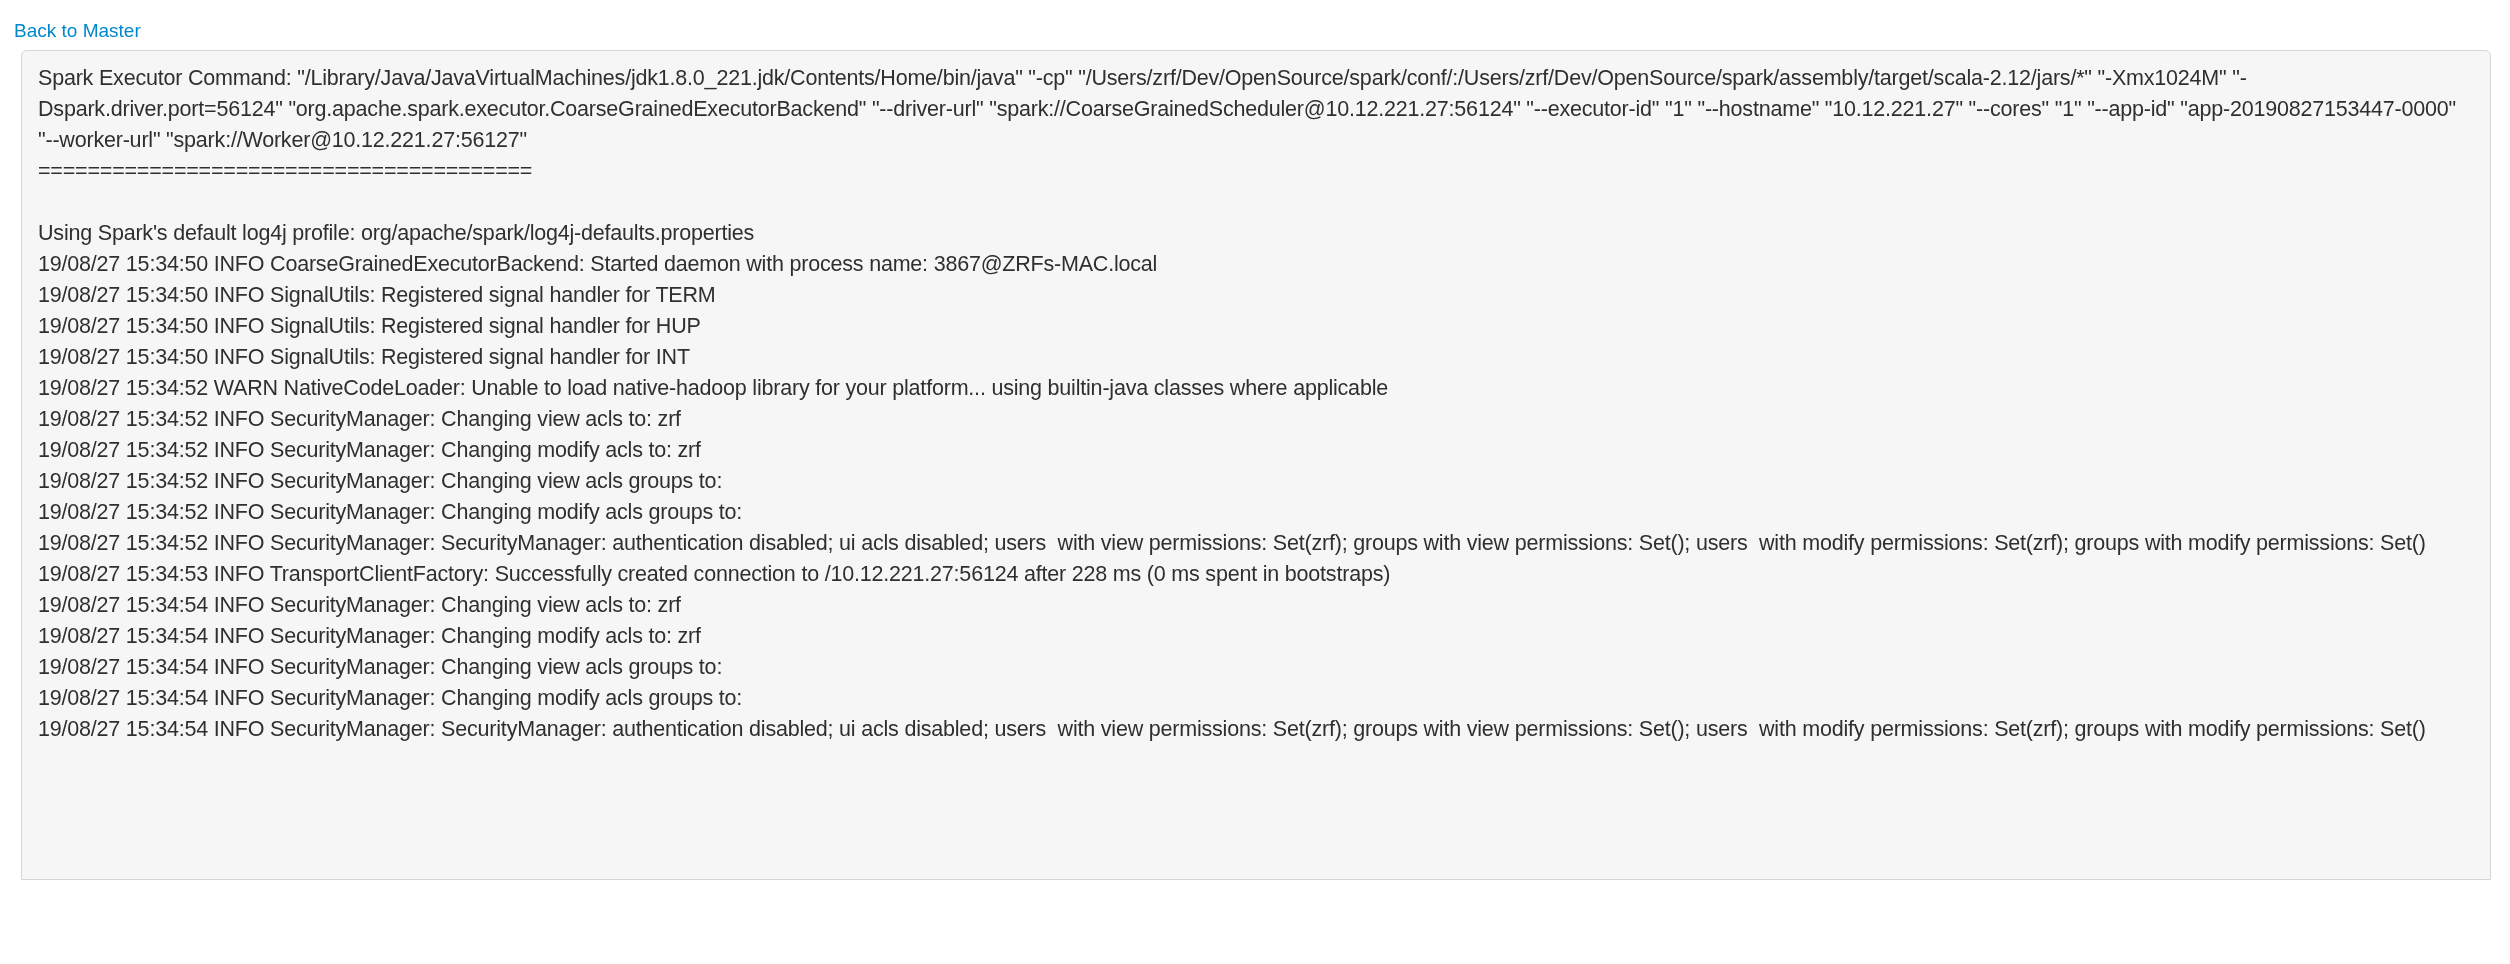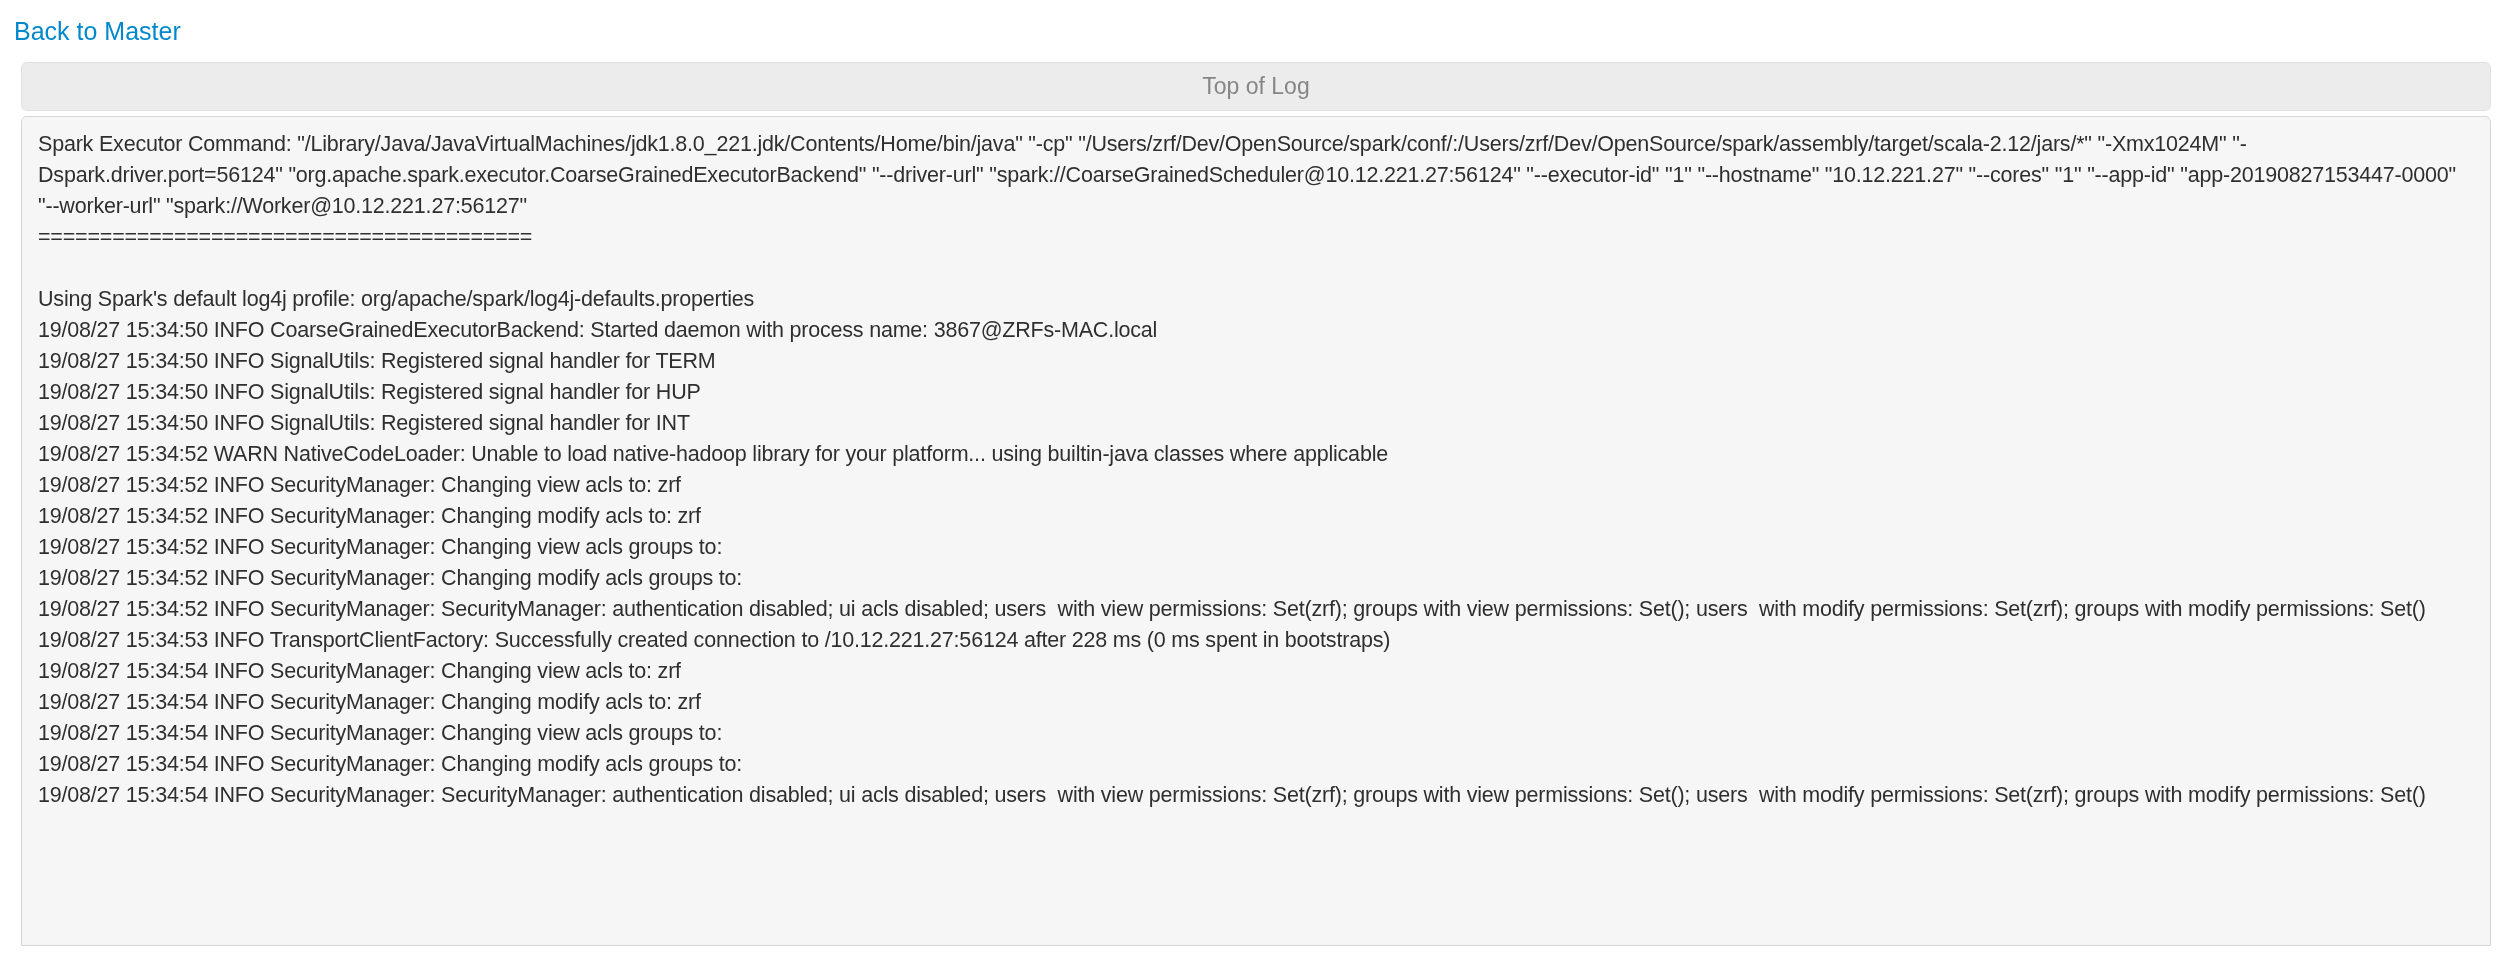--- a/index.html
+++ b/index.html
@@ -8,21 +8,21 @@
     width: 2510px; height: 964px; overflow: hidden;
     font-family: "Liberation Sans", sans-serif;
     color: #333333;
     -webkit-font-smoothing: antialiased;
   }
   .page { padding: 0 12px; }
 
   .back-link {
     display: inline-block;
     margin: 17px 0 0 2px;
-    font-size: 25px;
+    font-size: 19px;
     line-height: 28px;
     color: var(--link, #0088cc);
     text-decoration: none;
     cursor: pointer;
   }
   .byte-range {
     margin: 25px 0 0 2px;
     font-size: 23px;
     line-height: 28px;
     color: #2e2e2e;
@@ -61,23 +61,20 @@
   }
 </style>
 </head>
 <body>
 
 <div class="page">
 
   <a class="back-link" href="#">Back to Master</a>
 
 
-  <div class="banner">
-    <span class="banner-label">Top of Log</span>
-  </div>
 
   <pre class="log">Spark Executor Command: "/Library/Java/JavaVirtualMachines/jdk1.8.0_221.jdk/Contents/Home/bin/java" "-cp" "/Users/zrf/Dev/OpenSource/spark/conf/:/Users/zrf/Dev/OpenSource/spark/assembly/target/scala-2.12/jars/*" "-Xmx1024M" "-Dspark.driver.port=56124" "org.apache.spark.executor.CoarseGrainedExecutorBackend" "--driver-url" "spark://CoarseGrainedScheduler@10.12.221.27:56124" "--executor-id" "1" "--hostname" "10.12.221.27" "--cores" "1" "--app-id" "app-20190827153447-0000" "--worker-url" "spark://Worker@10.12.221.27:56127"
 ========================================
 
 Using Spark's default log4j profile: org/apache/spark/log4j-defaults.properties
 19/08/27 15:34:50 INFO CoarseGrainedExecutorBackend: Started daemon with process name: 3867@ZRFs-MAC.local
 19/08/27 15:34:50 INFO SignalUtils: Registered signal handler for TERM
 19/08/27 15:34:50 INFO SignalUtils: Registered signal handler for HUP
 19/08/27 15:34:50 INFO SignalUtils: Registered signal handler for INT
 19/08/27 15:34:52 WARN NativeCodeLoader: Unable to load native-hadoop library for your platform... using builtin-java classes where applicable

